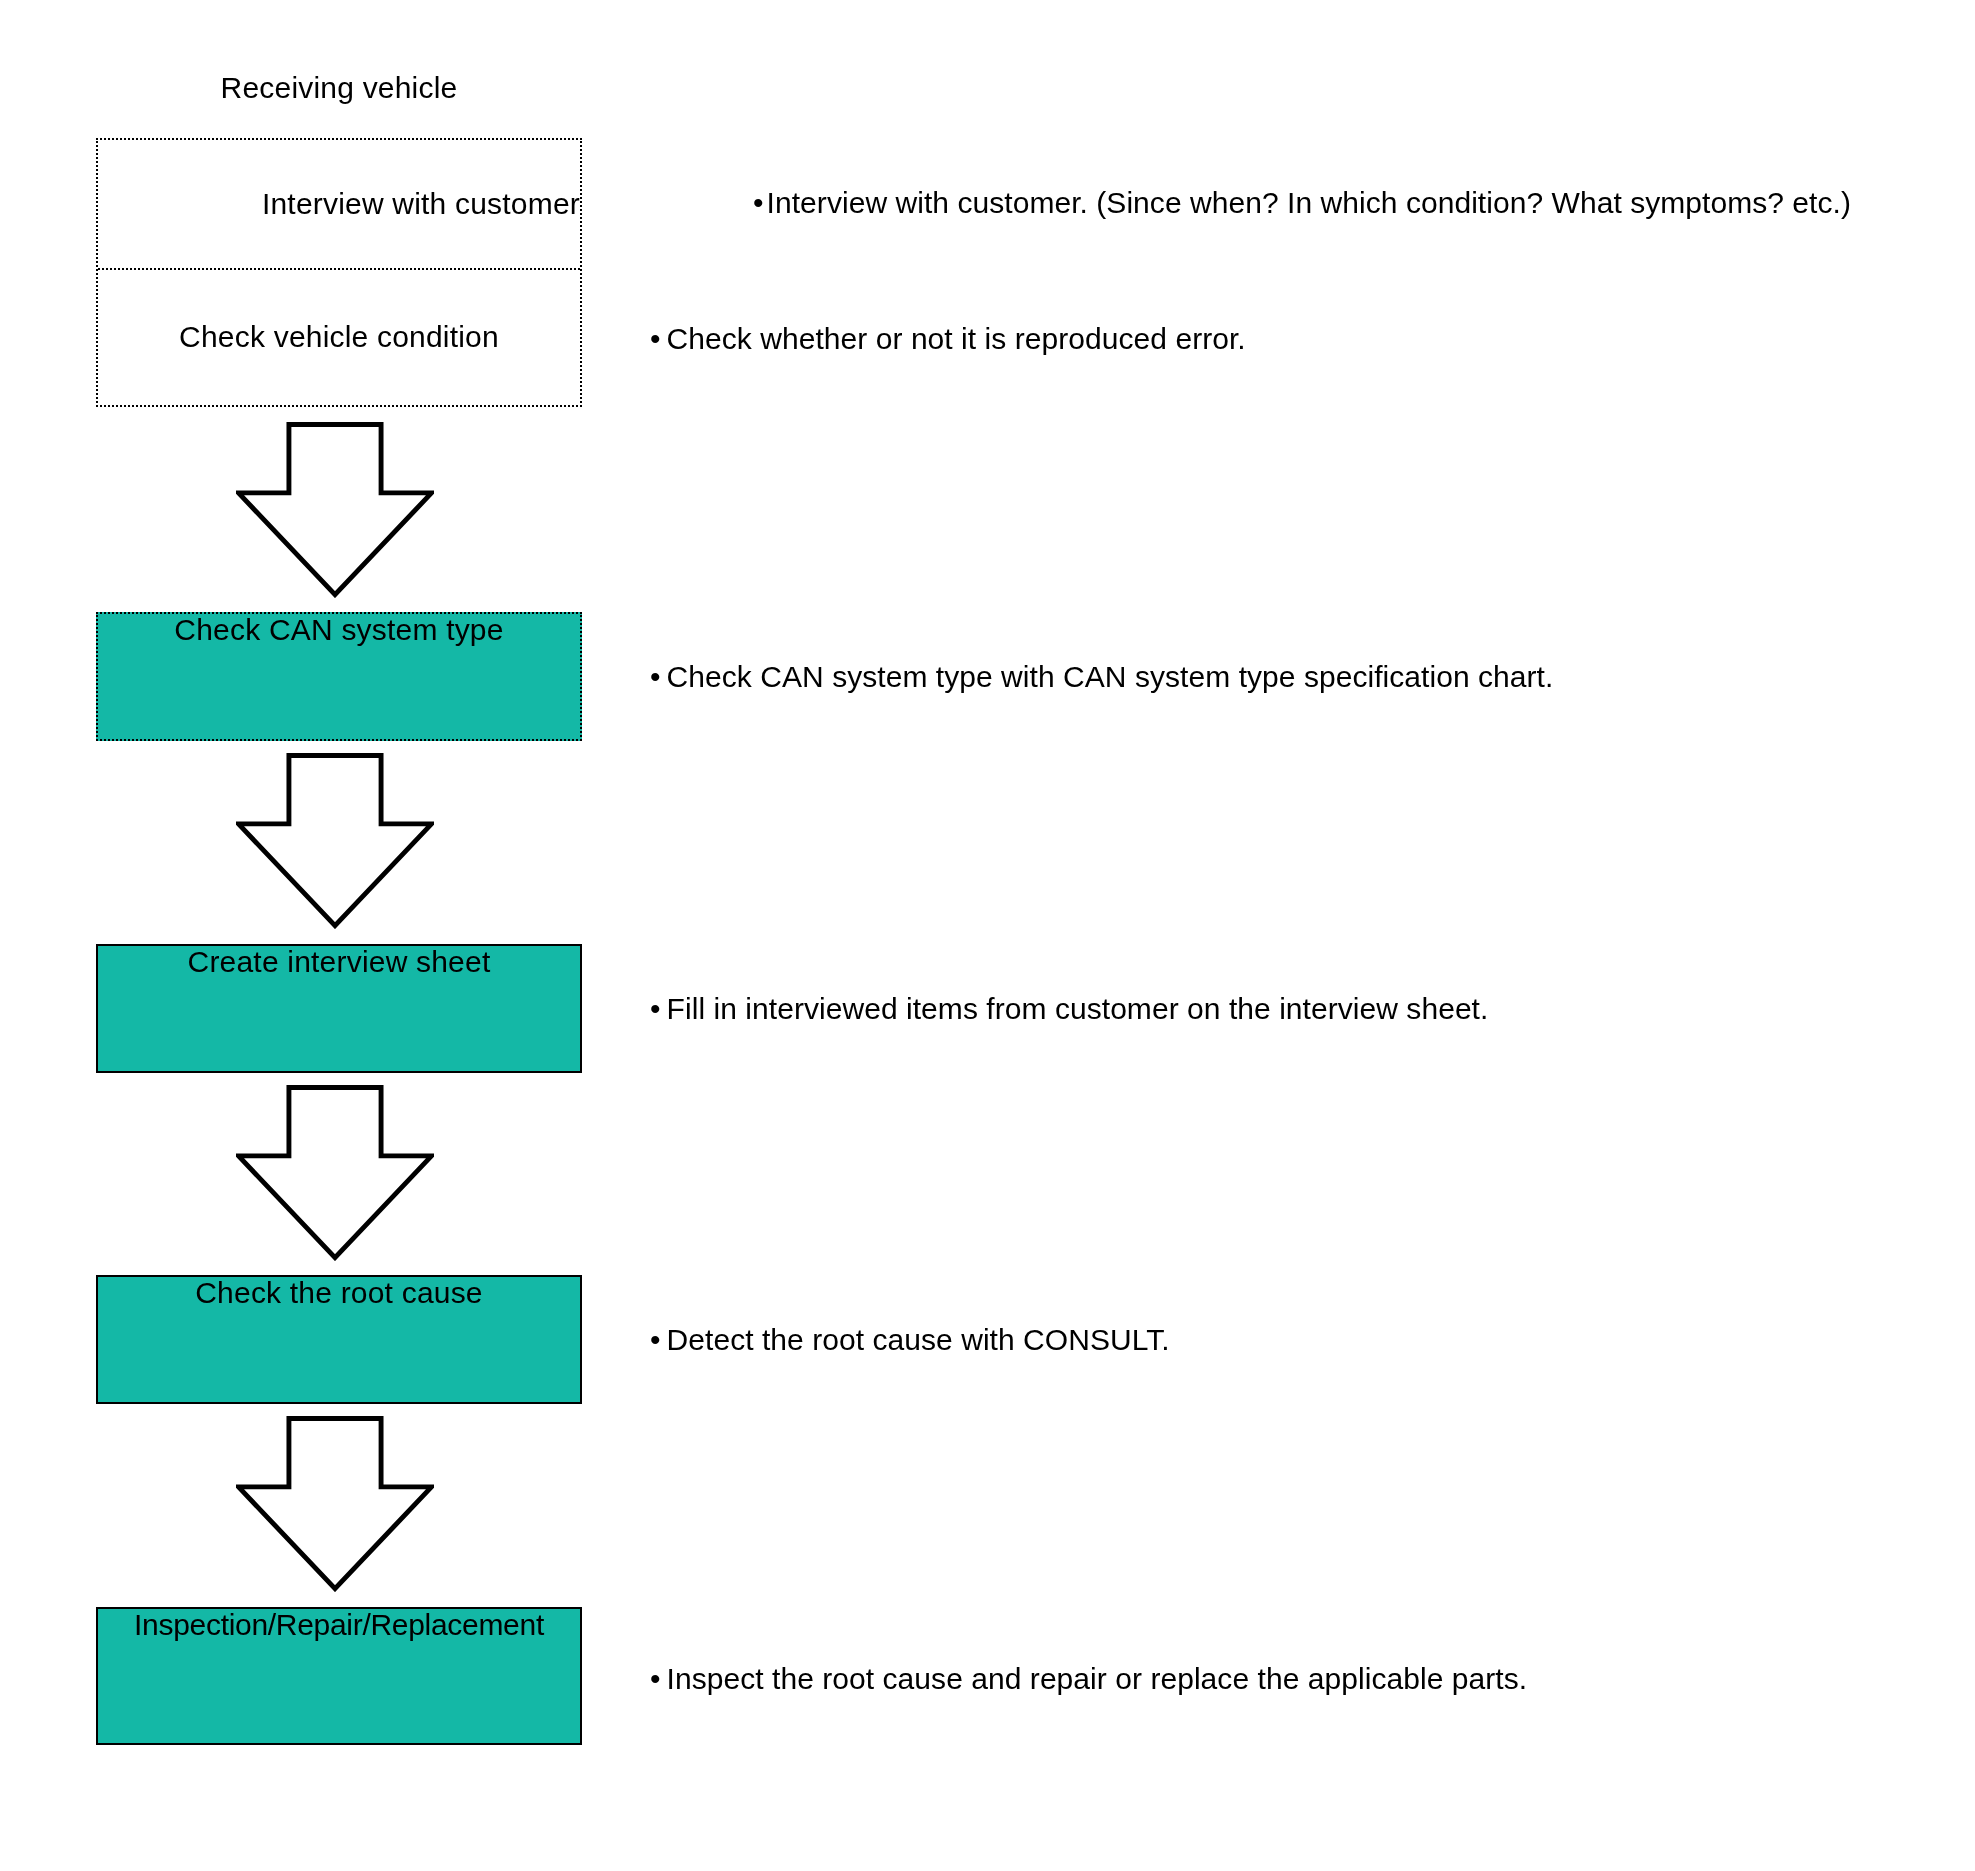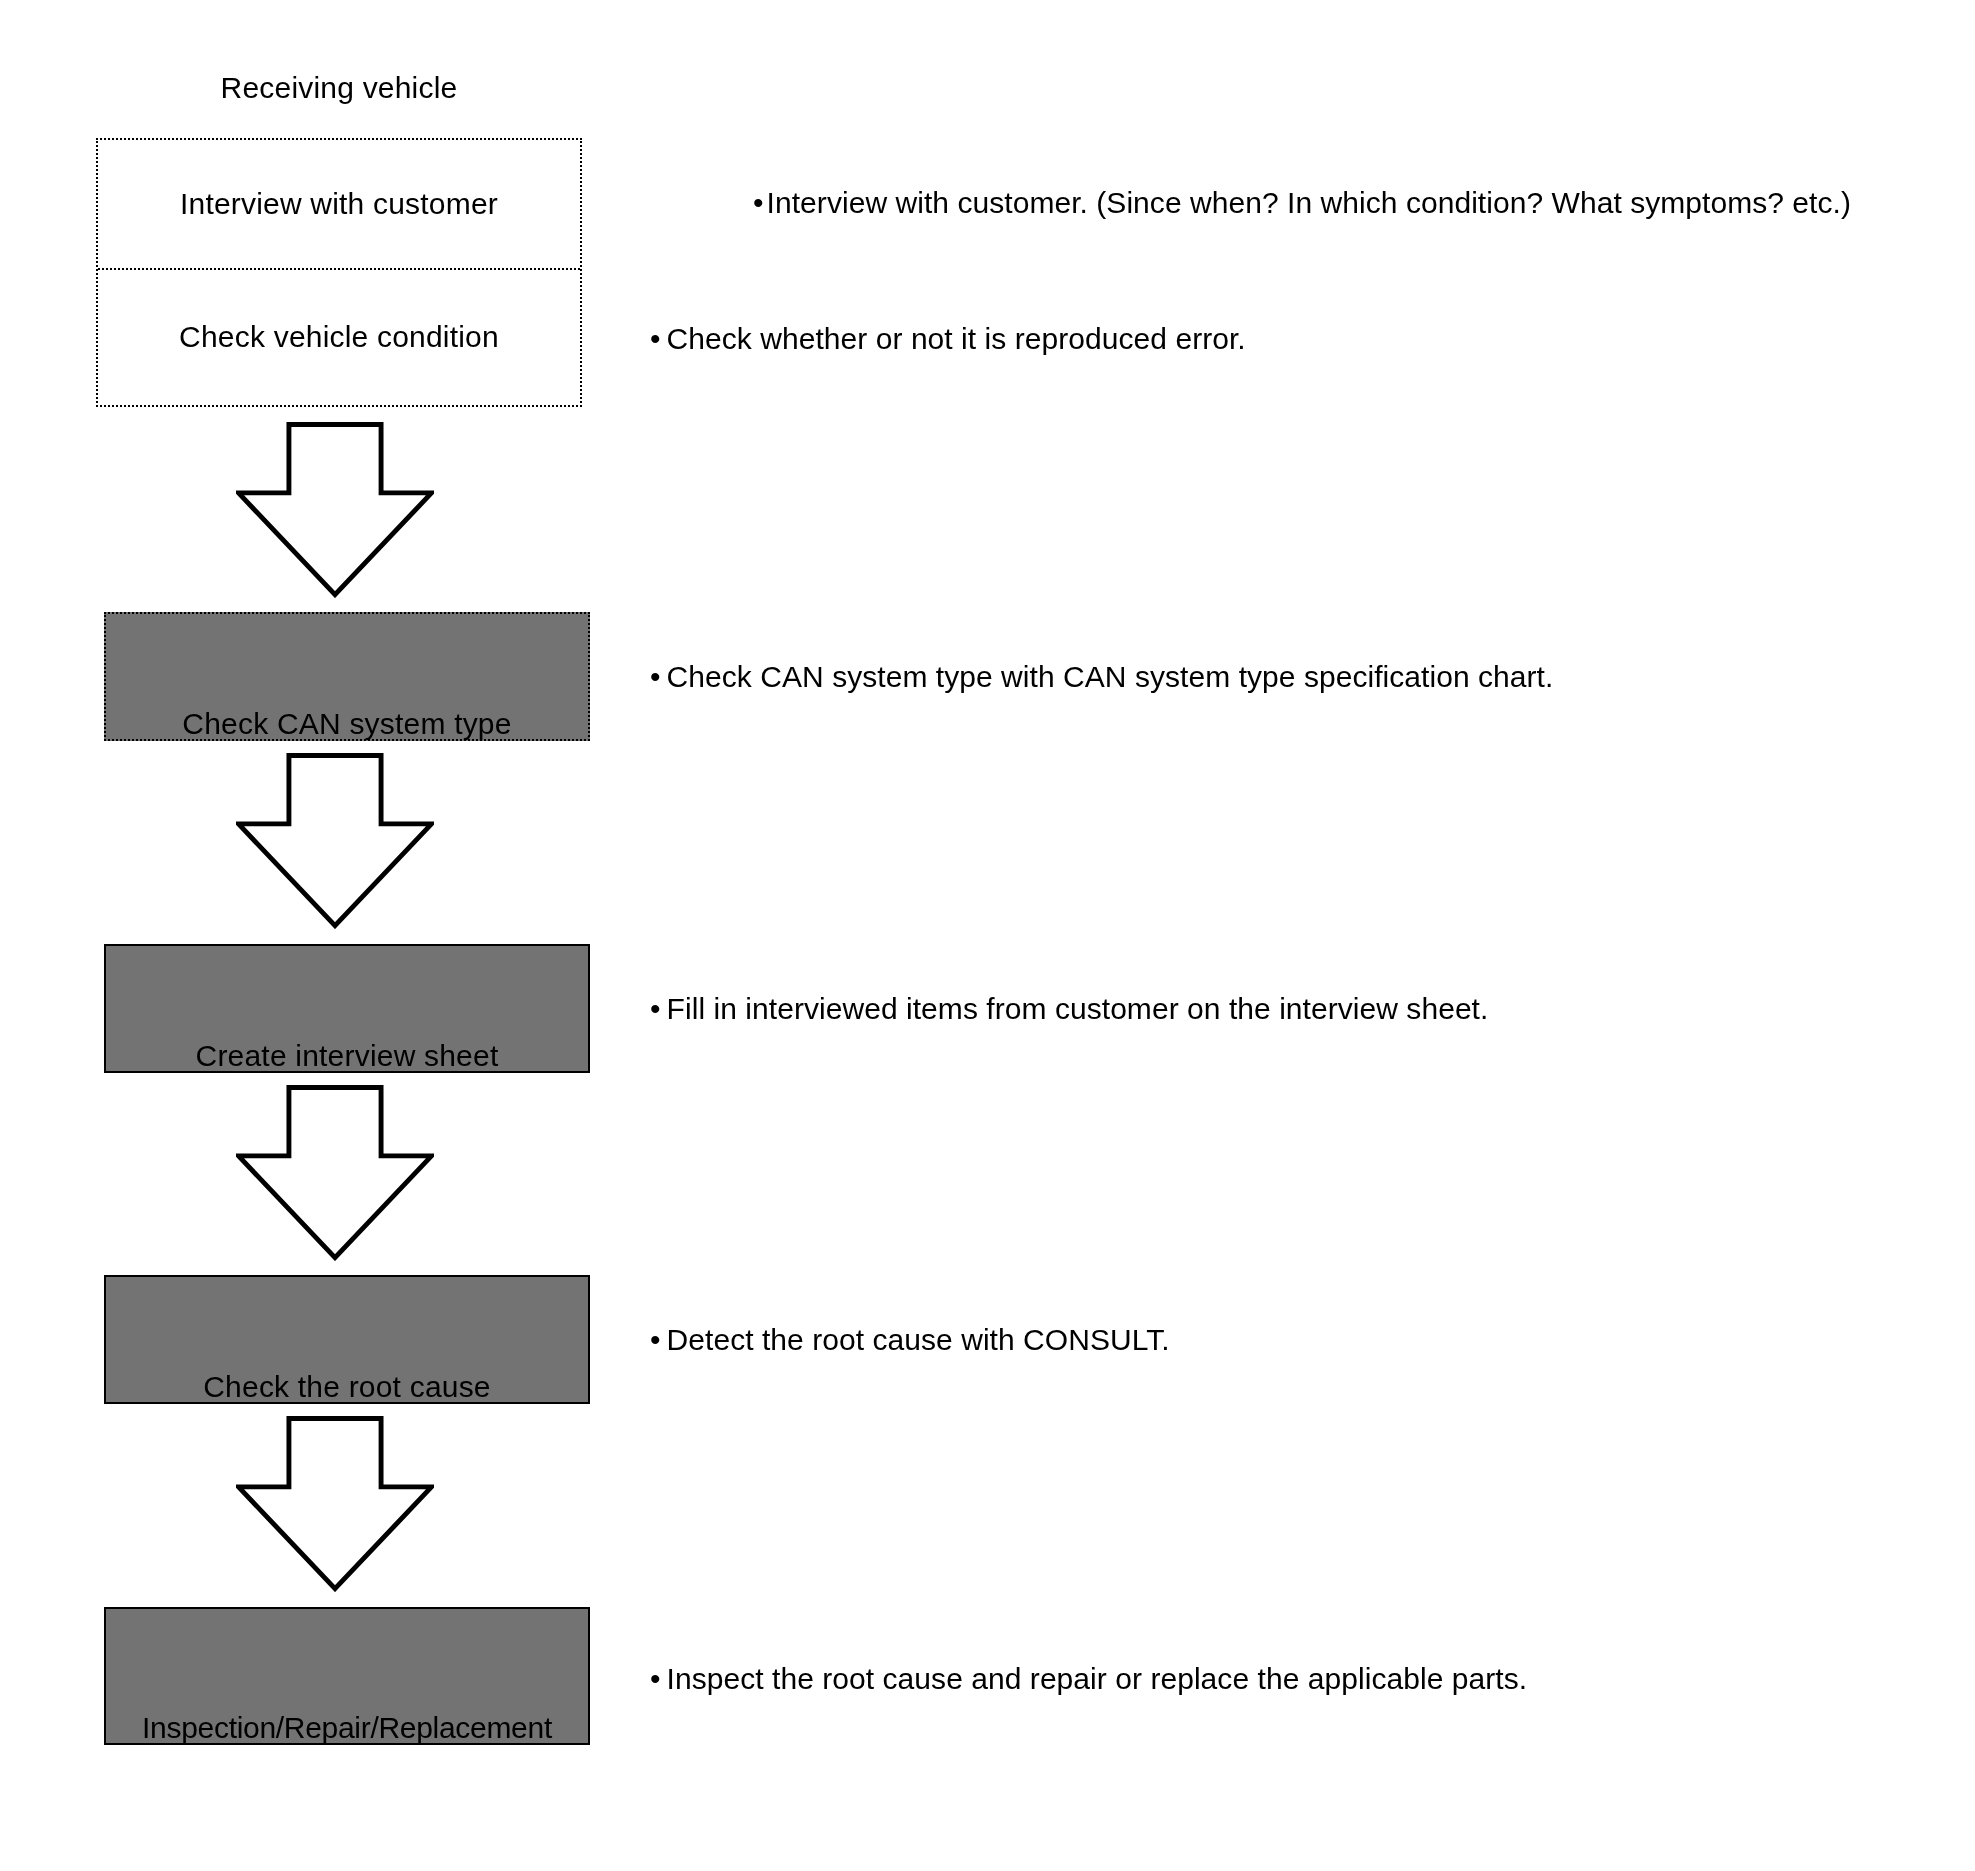--- a/index.html
+++ b/index.html
@@ -31,27 +31,27 @@
     width: 486px;
     text-align: center;
     font-size: 30px;
     line-height: 1.0;
     letter-spacing: 0.2px;
     white-space: nowrap;
   }
 
   .node {
     position: absolute;
-    left: 104px;
+    left: 96px;
     width: 486px;
     box-sizing: border-box;
     display: flex;
-    align-items: flex-end;
+    align-items: flex-start;
     justify-content: center;
-    background: #737373;
+    background: #14b8a6;
   }
   .node-label {
     font-size: 30px;
     line-height: 1.05;
     letter-spacing: 0.2px;
     white-space: nowrap;
     text-align: center;
   }
   .node-label.tight {
     letter-spacing: -0.3px;
@@ -104,21 +104,21 @@
   }
 </style>
 </head>
 <body>
 
 <div id="canvas">
 
   <div class="flow-label">Receiving vehicle</div>
 
   <div class="group-box" style="top:138px; height:269px;">
-    <div class="group-cell group-divider" style="height:130px;">
+    <div class="group-cell group-divider" style="height:130px;justify-content:flex-end;">
       <span class="node-label">Interview with customer</span>
     </div>
     <div class="group-cell" style="height:134px;">
       <span class="node-label">Check vehicle condition</span>
     </div>
   </div>
 
   <div class="arrow" style="top:422px; height:176px;">
     <svg viewBox="0 0 404 360" preserveAspectRatio="none">
       <polygon points="108,5 296,5 296,145 399,145 202,353 5,145 108,145" fill="#ffffff" stroke="#000000" stroke-width="10" stroke-linejoin="miter"></polygon>

